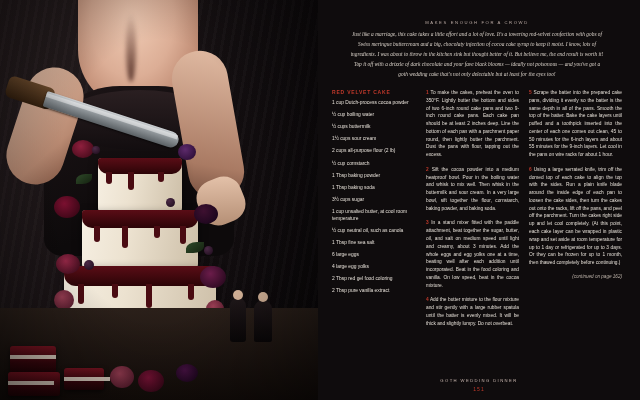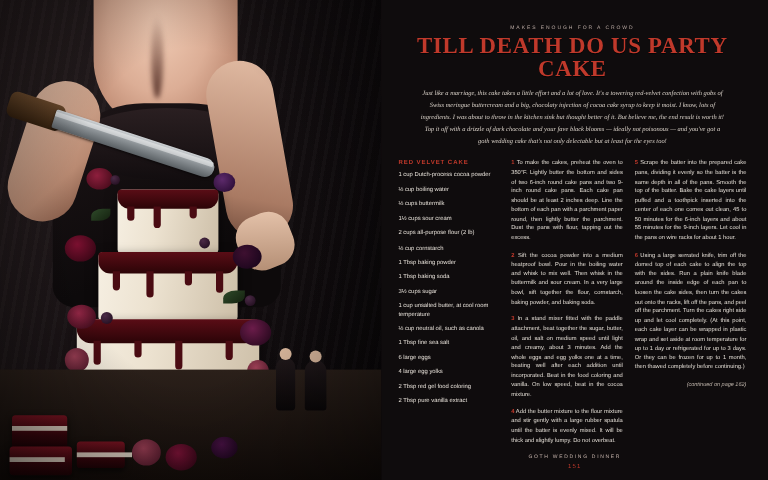--- a/index.html
+++ b/index.html
@@ -182,21 +182,20 @@
     </div>
 
     <div class="vignette"></div>
   </div>
 
   <div class="gutter"></div>
 
   <div class="text-page">
     <div class="tp-inner">
       <div class="kicker">MAKES ENOUGH FOR A CROWD</div>
-      <h1 class="title">TILL DEATH DO US PARTY CAKE</h1>
       <p class="intro">Just like a marriage, this cake takes a little effort and a lot of love. It's a towering red-velvet confection with gobs of Swiss meringue buttercream and a big, chocolaty injection of cocoa cake syrup to keep it moist. I know, lots of ingredients. I was about to throw in the kitchen sink but thought better of it. But believe me, the end result is worth it! Top it off with a drizzle of dark chocolate and your fave black blooms — ideally not poisonous — and you've got a goth wedding cake that's not only delectable but at least for the eyes too!</p>
 
       <div class="cols">
         <div class="col-ing">
           <div class="ing-head">RED VELVET CAKE</div>
           <ul class="ing-list">
             <li>1 cup Dutch-process cocoa powder</li>
             <li>½ cup boiling water</li>
             <li>½ cups buttermilk</li>
             <li>1½ cups sour cream</li>

